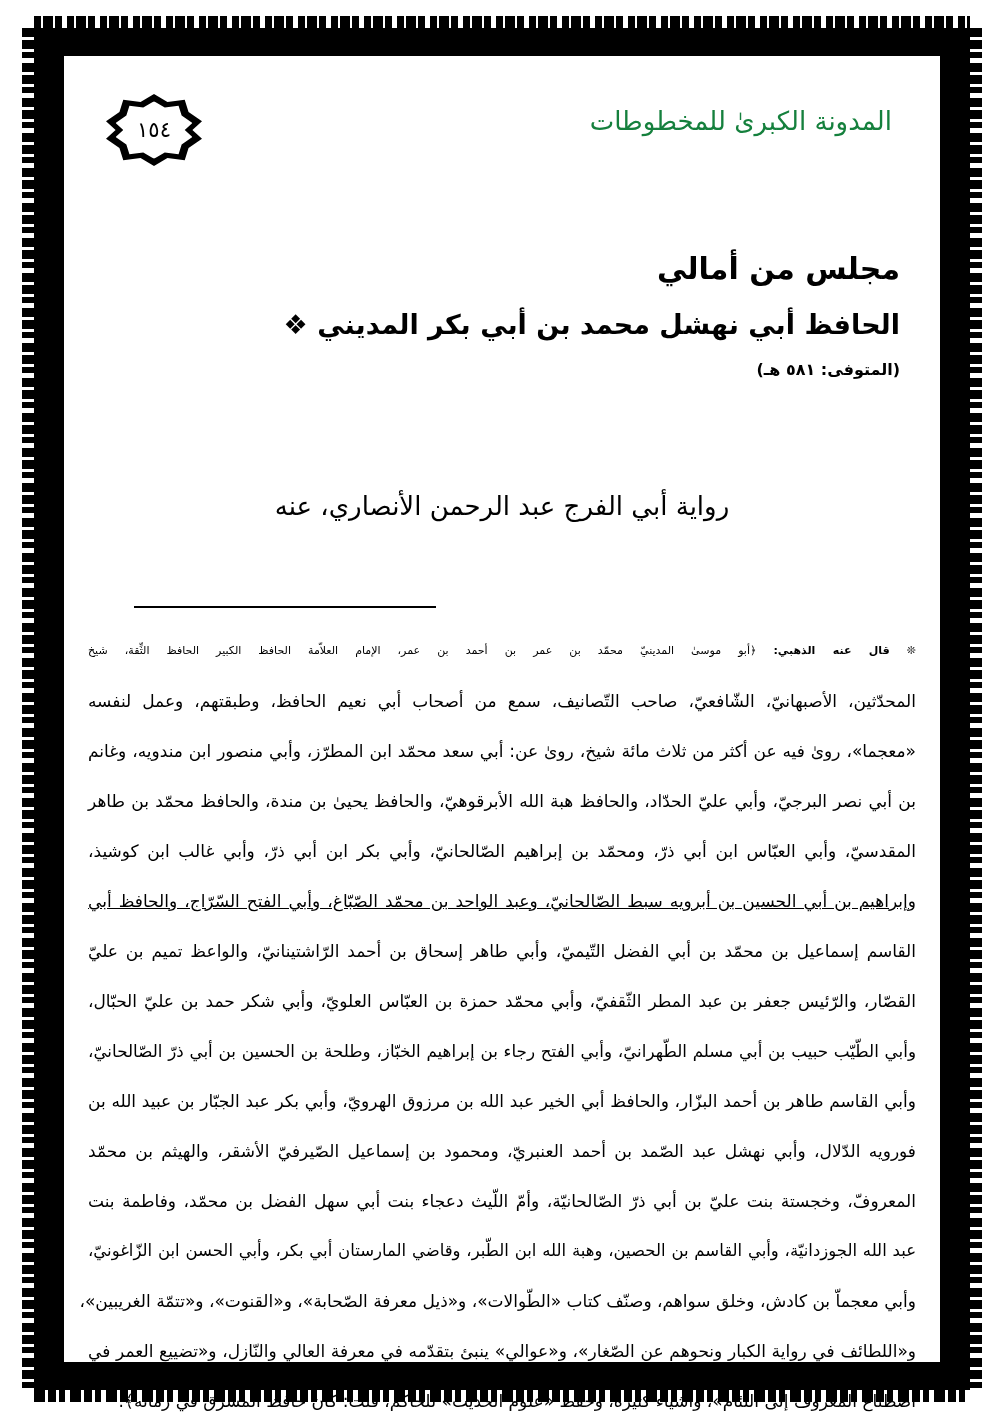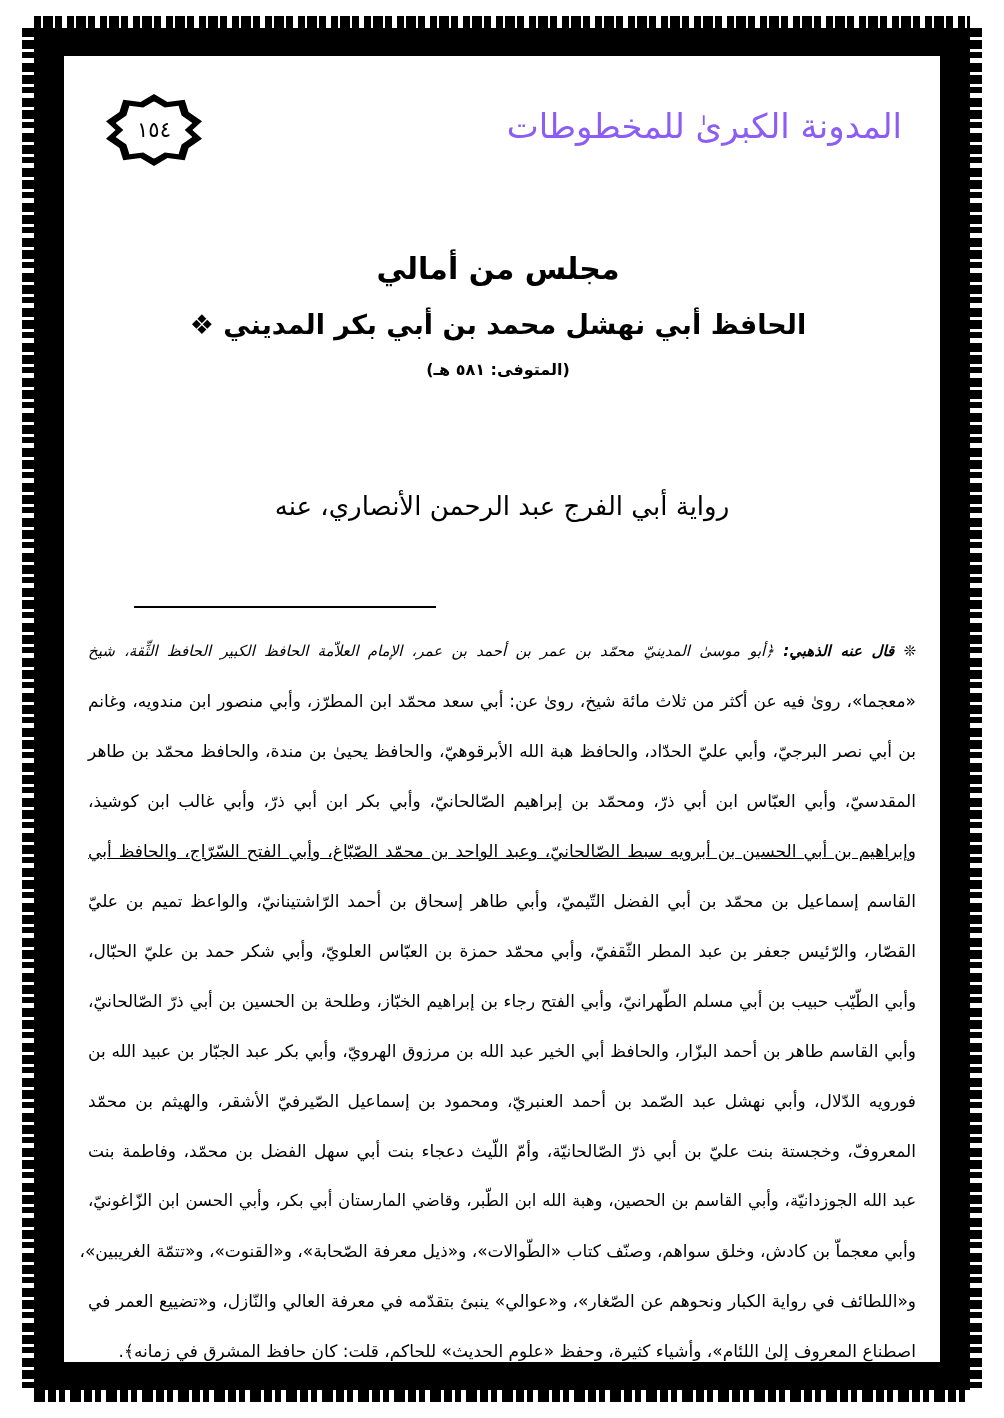--- a/index.html
+++ b/index.html
@@ -132,35 +132,35 @@
     align-items: center;
     justify-content: center;
     font-size: 21px;
     color: #000000;
     font-family: "DejaVu Sans", "Liberation Sans", sans-serif;
     letter-spacing: 1px;
   }
 
   .header-title {
     position: absolute;
-    right: 18px;
+    right: 28px;
     top: 16px;
-    font-size: 34px;
-    color: #8b5cf6;
+    font-size: 26px;
+    color: #15803d;
     font-family: "DejaVu Sans", "Liberation Sans", sans-serif;
     white-space: nowrap;
   }
 
   
   .title-block {
     position: absolute;
     top: 190px;
     left: 40px;
-    right: 48px;
-    text-align: center;
+    right: 40px;
+    text-align: right;
   }
   .title-line-1 {
     font-size: 30px;
     font-weight: bold;
     letter-spacing: 2px;
     line-height: 1.5;
     margin-bottom: 14px;
   }
   .title-line-2 {
     font-size: 27px;
@@ -252,21 +252,22 @@
       <div class="title-line-1">مجلس من أمالي</div>
       <div class="title-line-2">الحافظ أبي نهشل محمد بن أبي بكر المديني ❖</div>
       <div class="title-line-3">(المتوفى: ٥٨١ هـ)</div>
     </div>
 
     <div class="subtitle">رواية أبي الفرج عبد الرحمن الأنصاري، عنه</div>
 
     <div class="footnote-rule"></div>
 
     <div class="body-text">
-      <p style="font-size: 15px; font-style: italic;"><span class="lead-marker">❊</span> <span class="lead-marker">قال عنه الذهبي:</span> <span>﴿أبو موسىٰ المدينيّ محمّد بن عمر بن أحمد بن عمر، الإمام العلاّمة الحافظ الكبير الحافظ الثِّقة، شيخ</span></p>
+      <p style="font-size: 11px;"><span class="lead-marker">❊</span> <span class="lead-marker">قال عنه الذهبي:</span> <span>﴿أبو موسىٰ المدينيّ محمّد بن عمر بن أحمد بن عمر، الإمام العلاّمة الحافظ الكبير الحافظ الثِّقة، شيخ</span></p>
+      <p style="font-size: 17px;"><span>المحدّثين، الأصبهانيّ، الشّافعيّ، صاحب التّصانيف، سمع من أصحاب أبي نعيم الحافظ، وطبقتهم، وعمل لنفسه</span></p>
       <p style="font-size: 17px;"><span>«معجما»، روىٰ فيه عن أكثر من ثلاث مائة شيخ، روىٰ عن: أبي سعد محمّد ابن المطرّز، وأبي منصور ابن مندويه، وغانم</span></p>
       <p style="font-size: 17px;"><span>بن أبي نصر البرجيّ، وأبي عليّ الحدّاد، والحافظ هبة الله الأبرقوهيّ، والحافظ يحيىٰ بن مندة، والحافظ محمّد بن طاهر</span></p>
       <p style="font-size: 17px;"><span>المقدسيّ، وأبي العبّاس ابن أبي ذرّ، ومحمّد بن إبراهيم الصّالحانيّ، وأبي بكر ابن أبي ذرّ، وأبي غالب ابن كوشيذ،</span></p>
       <p style="font-size: 17px; text-decoration: underline;"><span>وإبراهيم بن أبي الحسين بن أبرويه سبط الصّالحانيّ، وعبد الواحد بن محمّد الصّبّاغ، وأبي الفتح السّرّاج، والحافظ أبي</span></p>
       <p style="font-size: 17px;"><span>القاسم إسماعيل بن محمّد بن أبي الفضل التّيميّ، وأبي طاهر إسحاق بن أحمد الرّاشتينانيّ، والواعظ تميم بن عليّ</span></p>
       <p style="font-size: 17px;"><span>القصّار، والرّئيس جعفر بن عبد المطر الثّقفيّ، وأبي محمّد حمزة بن العبّاس العلويّ، وأبي شكر حمد بن عليّ الحبّال،</span></p>
       <p style="font-size: 16.75px;"><span>وأبي الطّيّب حبيب بن أبي مسلم الطّهرانيّ، وأبي الفتح رجاء بن إبراهيم الخبّاز، وطلحة بن الحسين بن أبي ذرّ الصّالحانيّ،</span></p>
       <p style="font-size: 17px;"><span>وأبي القاسم طاهر بن أحمد البزّار، والحافظ أبي الخير عبد الله بن مرزوق الهرويّ، وأبي بكر عبد الجبّار بن عبيد الله بن</span></p>
       <p style="font-size: 17px;"><span>فورويه الدّلال، وأبي نهشل عبد الصّمد بن أحمد العنبريّ، ومحمود بن إسماعيل الصّيرفيّ الأشقر، والهيثم بن محمّد</span></p>
       <p style="font-size: 17px;"><span>المعروفّ، وخجستة بنت عليّ بن أبي ذرّ الصّالحانيّة، وأمّ اللّيث دعجاء بنت أبي سهل الفضل بن محمّد، وفاطمة بنت</span></p>

